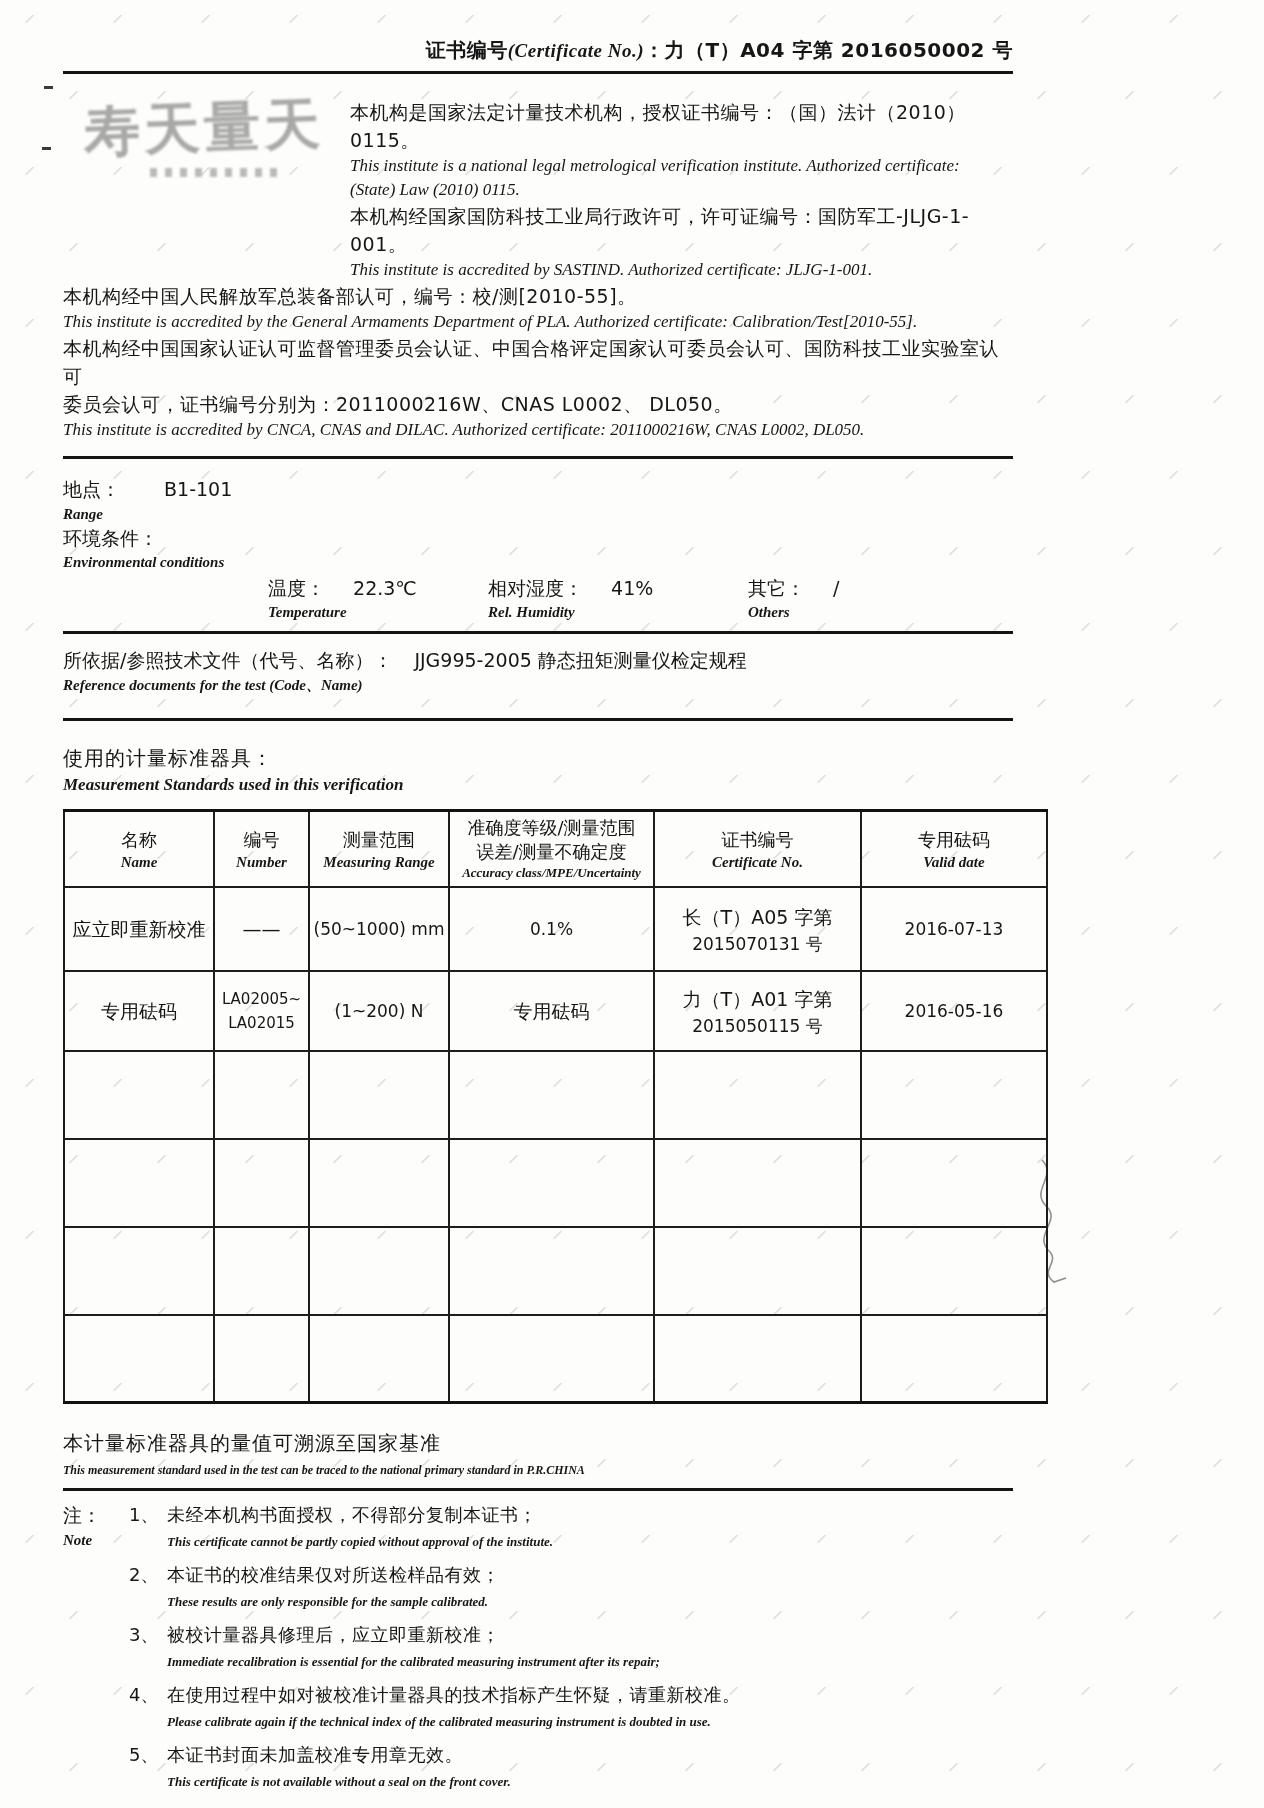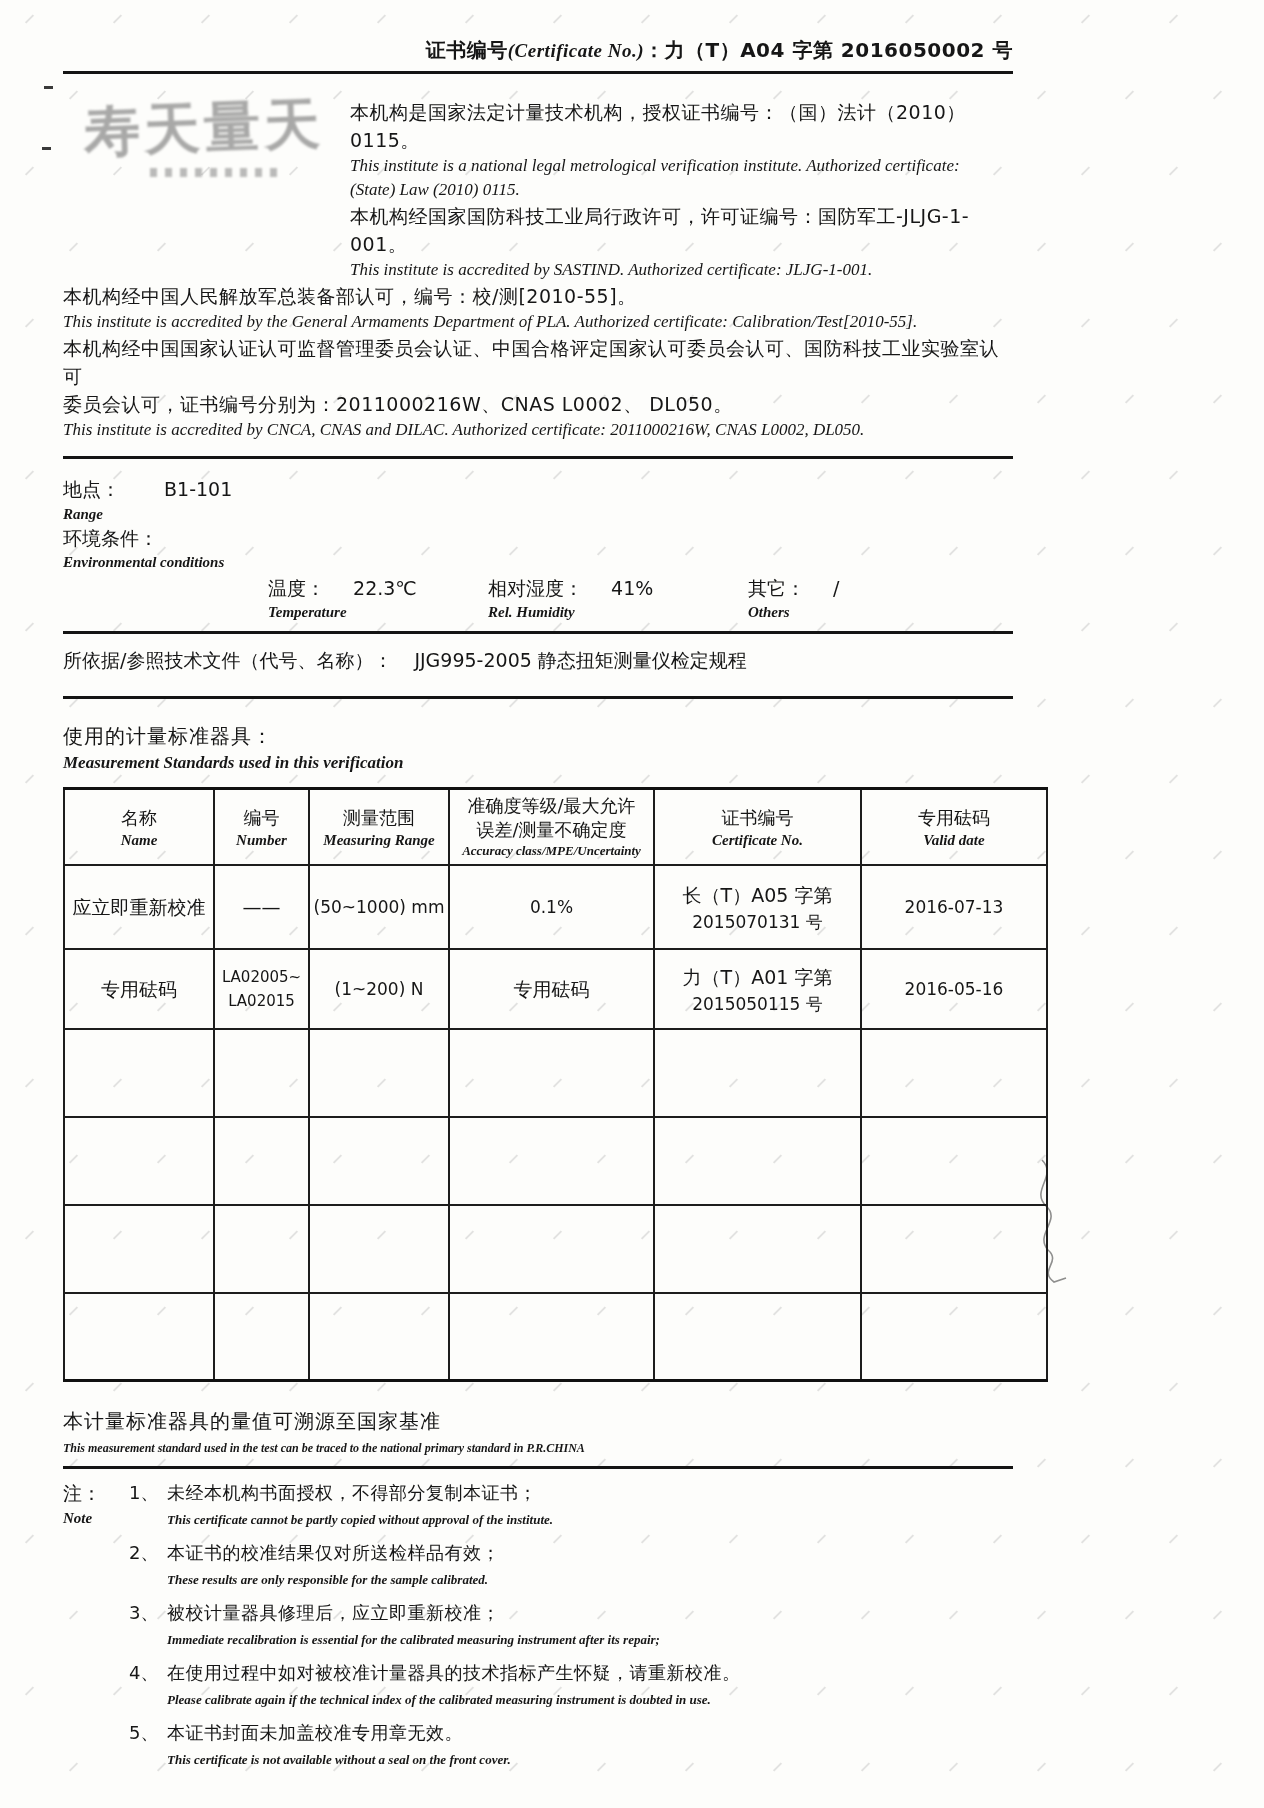--- a/index.html
+++ b/index.html
@@ -482,20 +482,21 @@
         </div>
         <div class="small-en">Others</div>
       </div>
     </div>
     <div class="rule hr3"></div>
 
     <div class="ref-row">
       <span>所依据/参照技术文件（代号、名称）：</span>
       <span class="val">JJG995-2005 静态扭矩测量仪检定规程</span>
     </div>
+    <div class="small-en">Reference documents for the test (Code、Name)</div>
     <div class="rule hr4"></div>
 
     <div class="std-head-zh">使用的计量标准器具：</div>
     <div class="std-head-en">Measurement Standards used in this verification</div>
 
     <table class="std">
       <colgroup>
           <col class="c1">
           <col class="c2">
           <col class="c3">
@@ -511,21 +512,21 @@
         </th>
         <th>
           <div class="th-zh">编号</div>
           <div class="th-en">Number</div>
         </th>
         <th>
           <div class="th-zh">测量范围</div>
           <div class="th-en">Measuring Range</div>
         </th>
         <th>
-          <div class="th-zh" style="line-height:24px;">准确度等级/最大允许</div>
+          <div class="th-zh" style="line-height:24px;">准确度等级/测量范围</div>
           <div class="th-zh" style="line-height:24px;">误差/测量不确定度</div>
           <div class="th-en small">Accuracy class/MPE/Uncertainty</div>
         </th>
         <th>
           <div class="th-zh">证书编号</div>
           <div class="th-en">Certificate No.</div>
         </th>
         <th>
           <div class="th-zh">专用砝码</div>
           <div class="th-en">Valid date</div>

